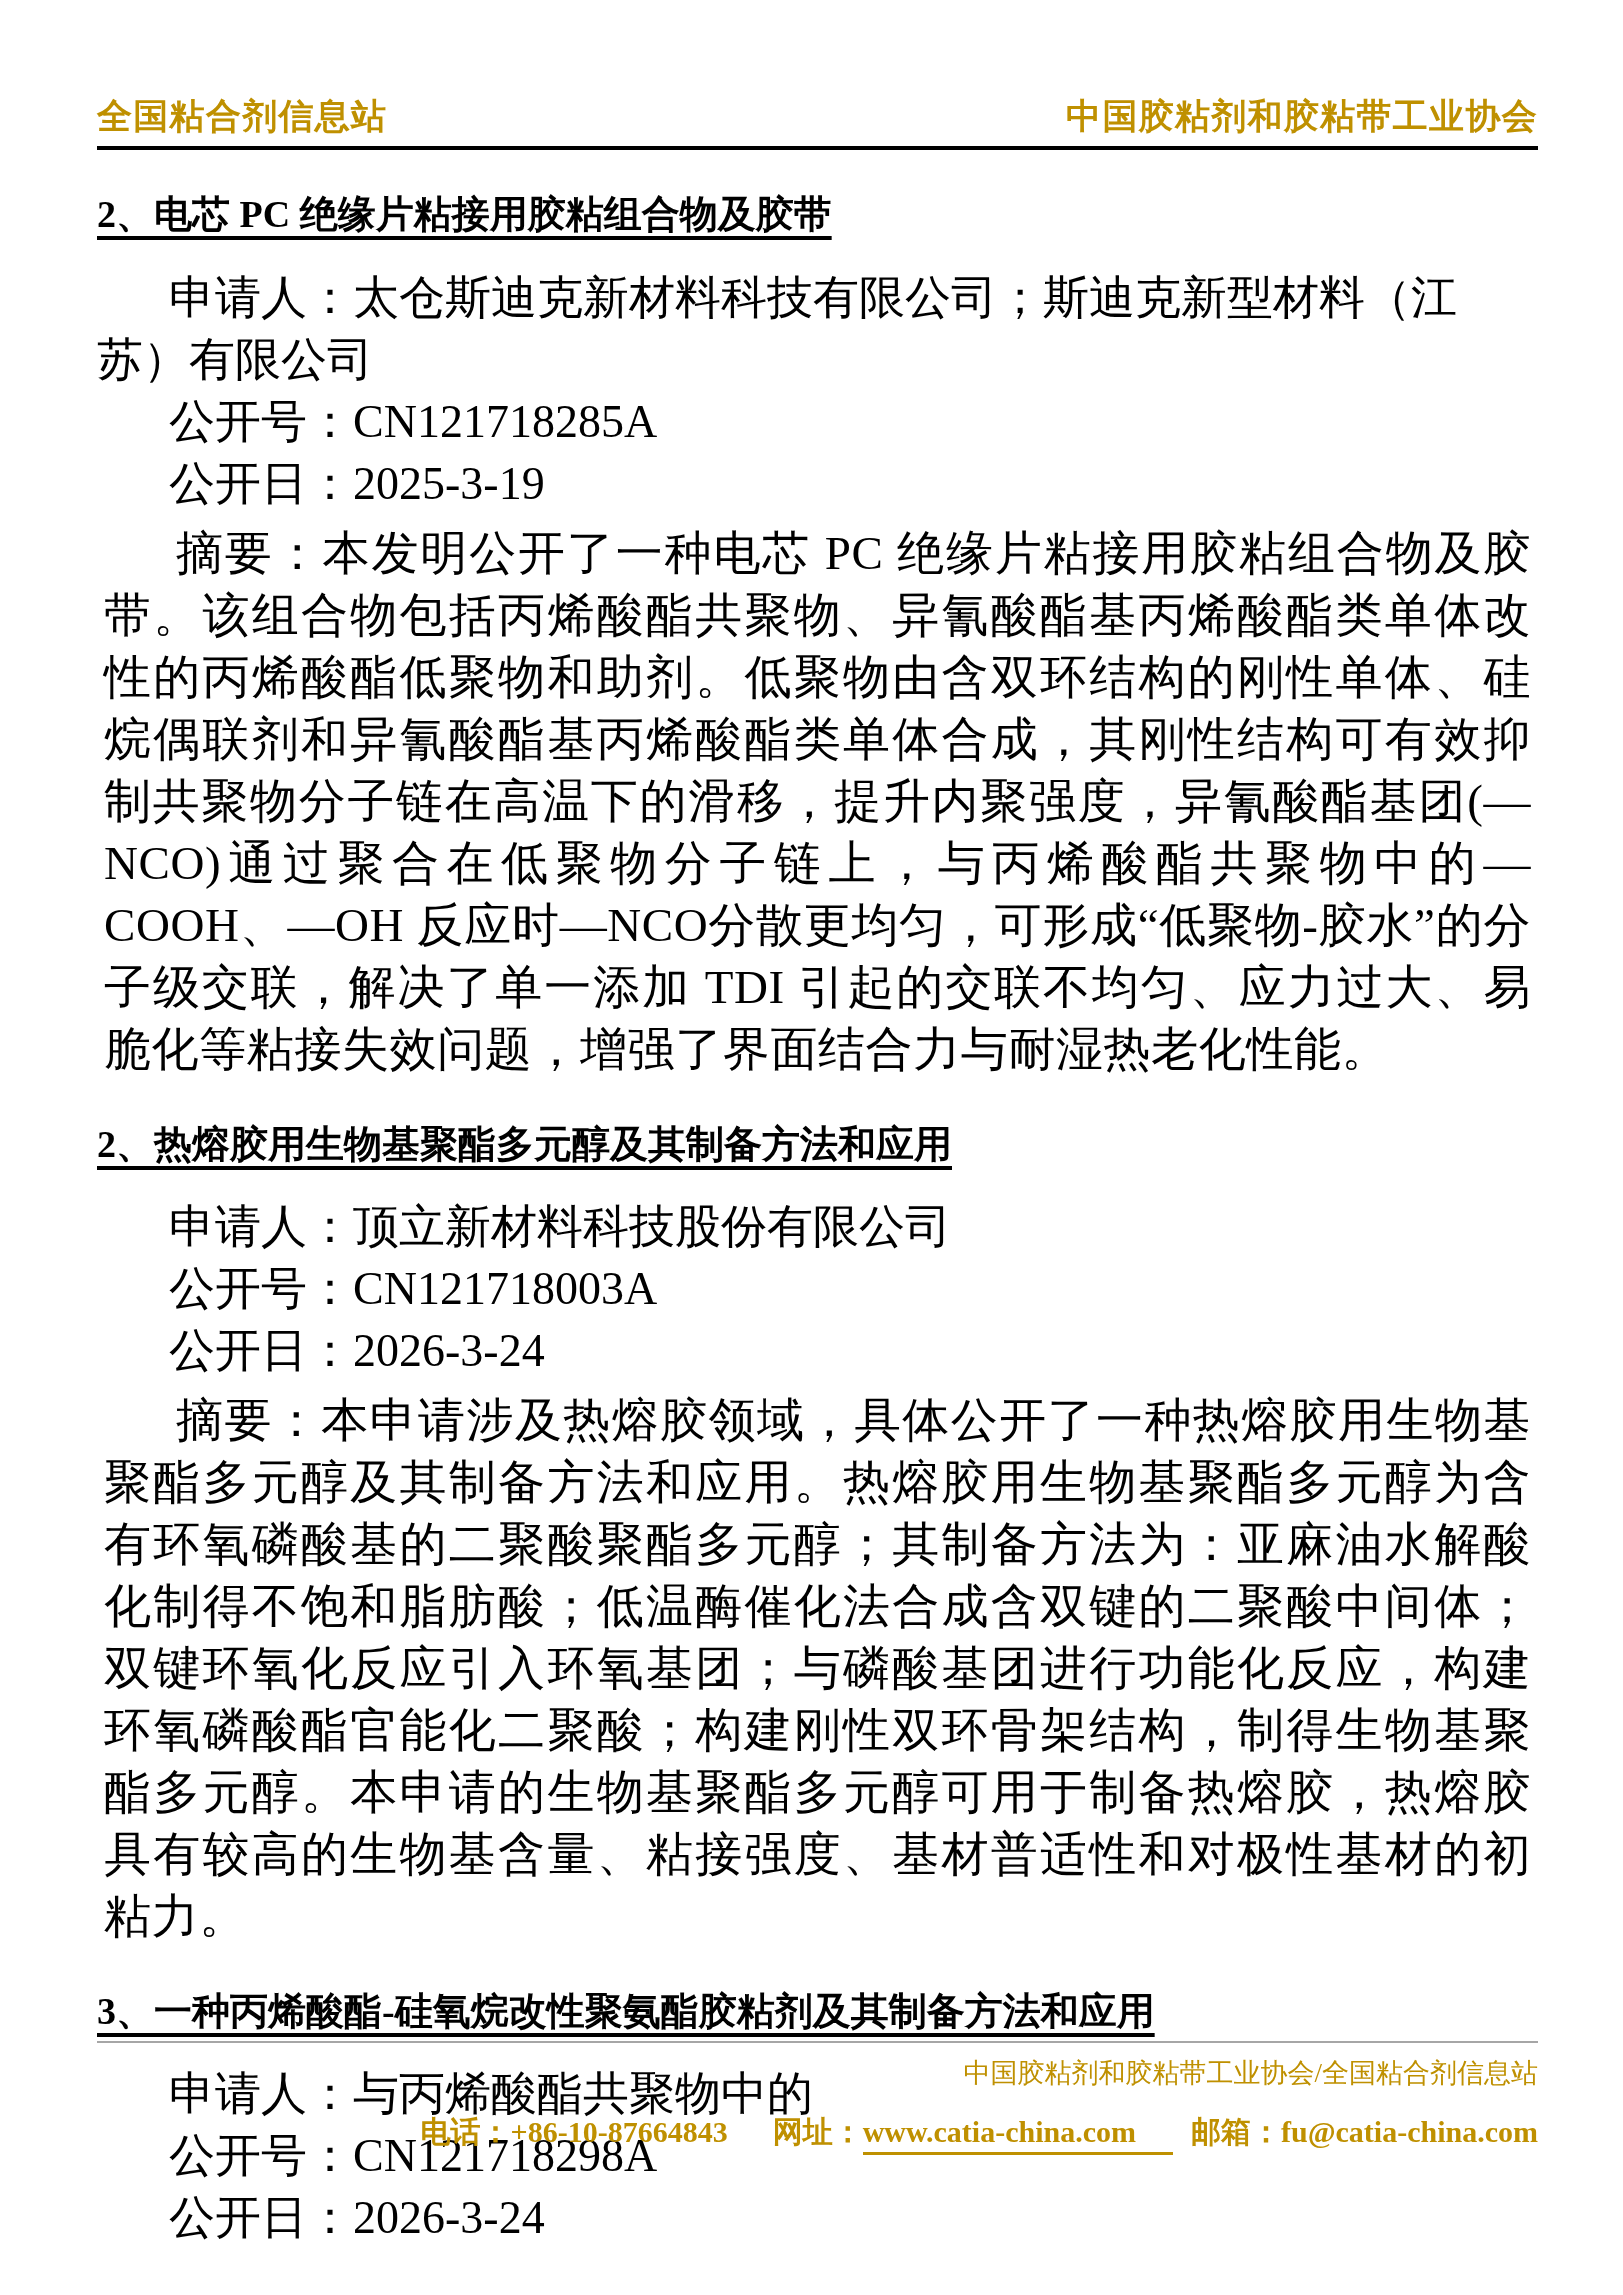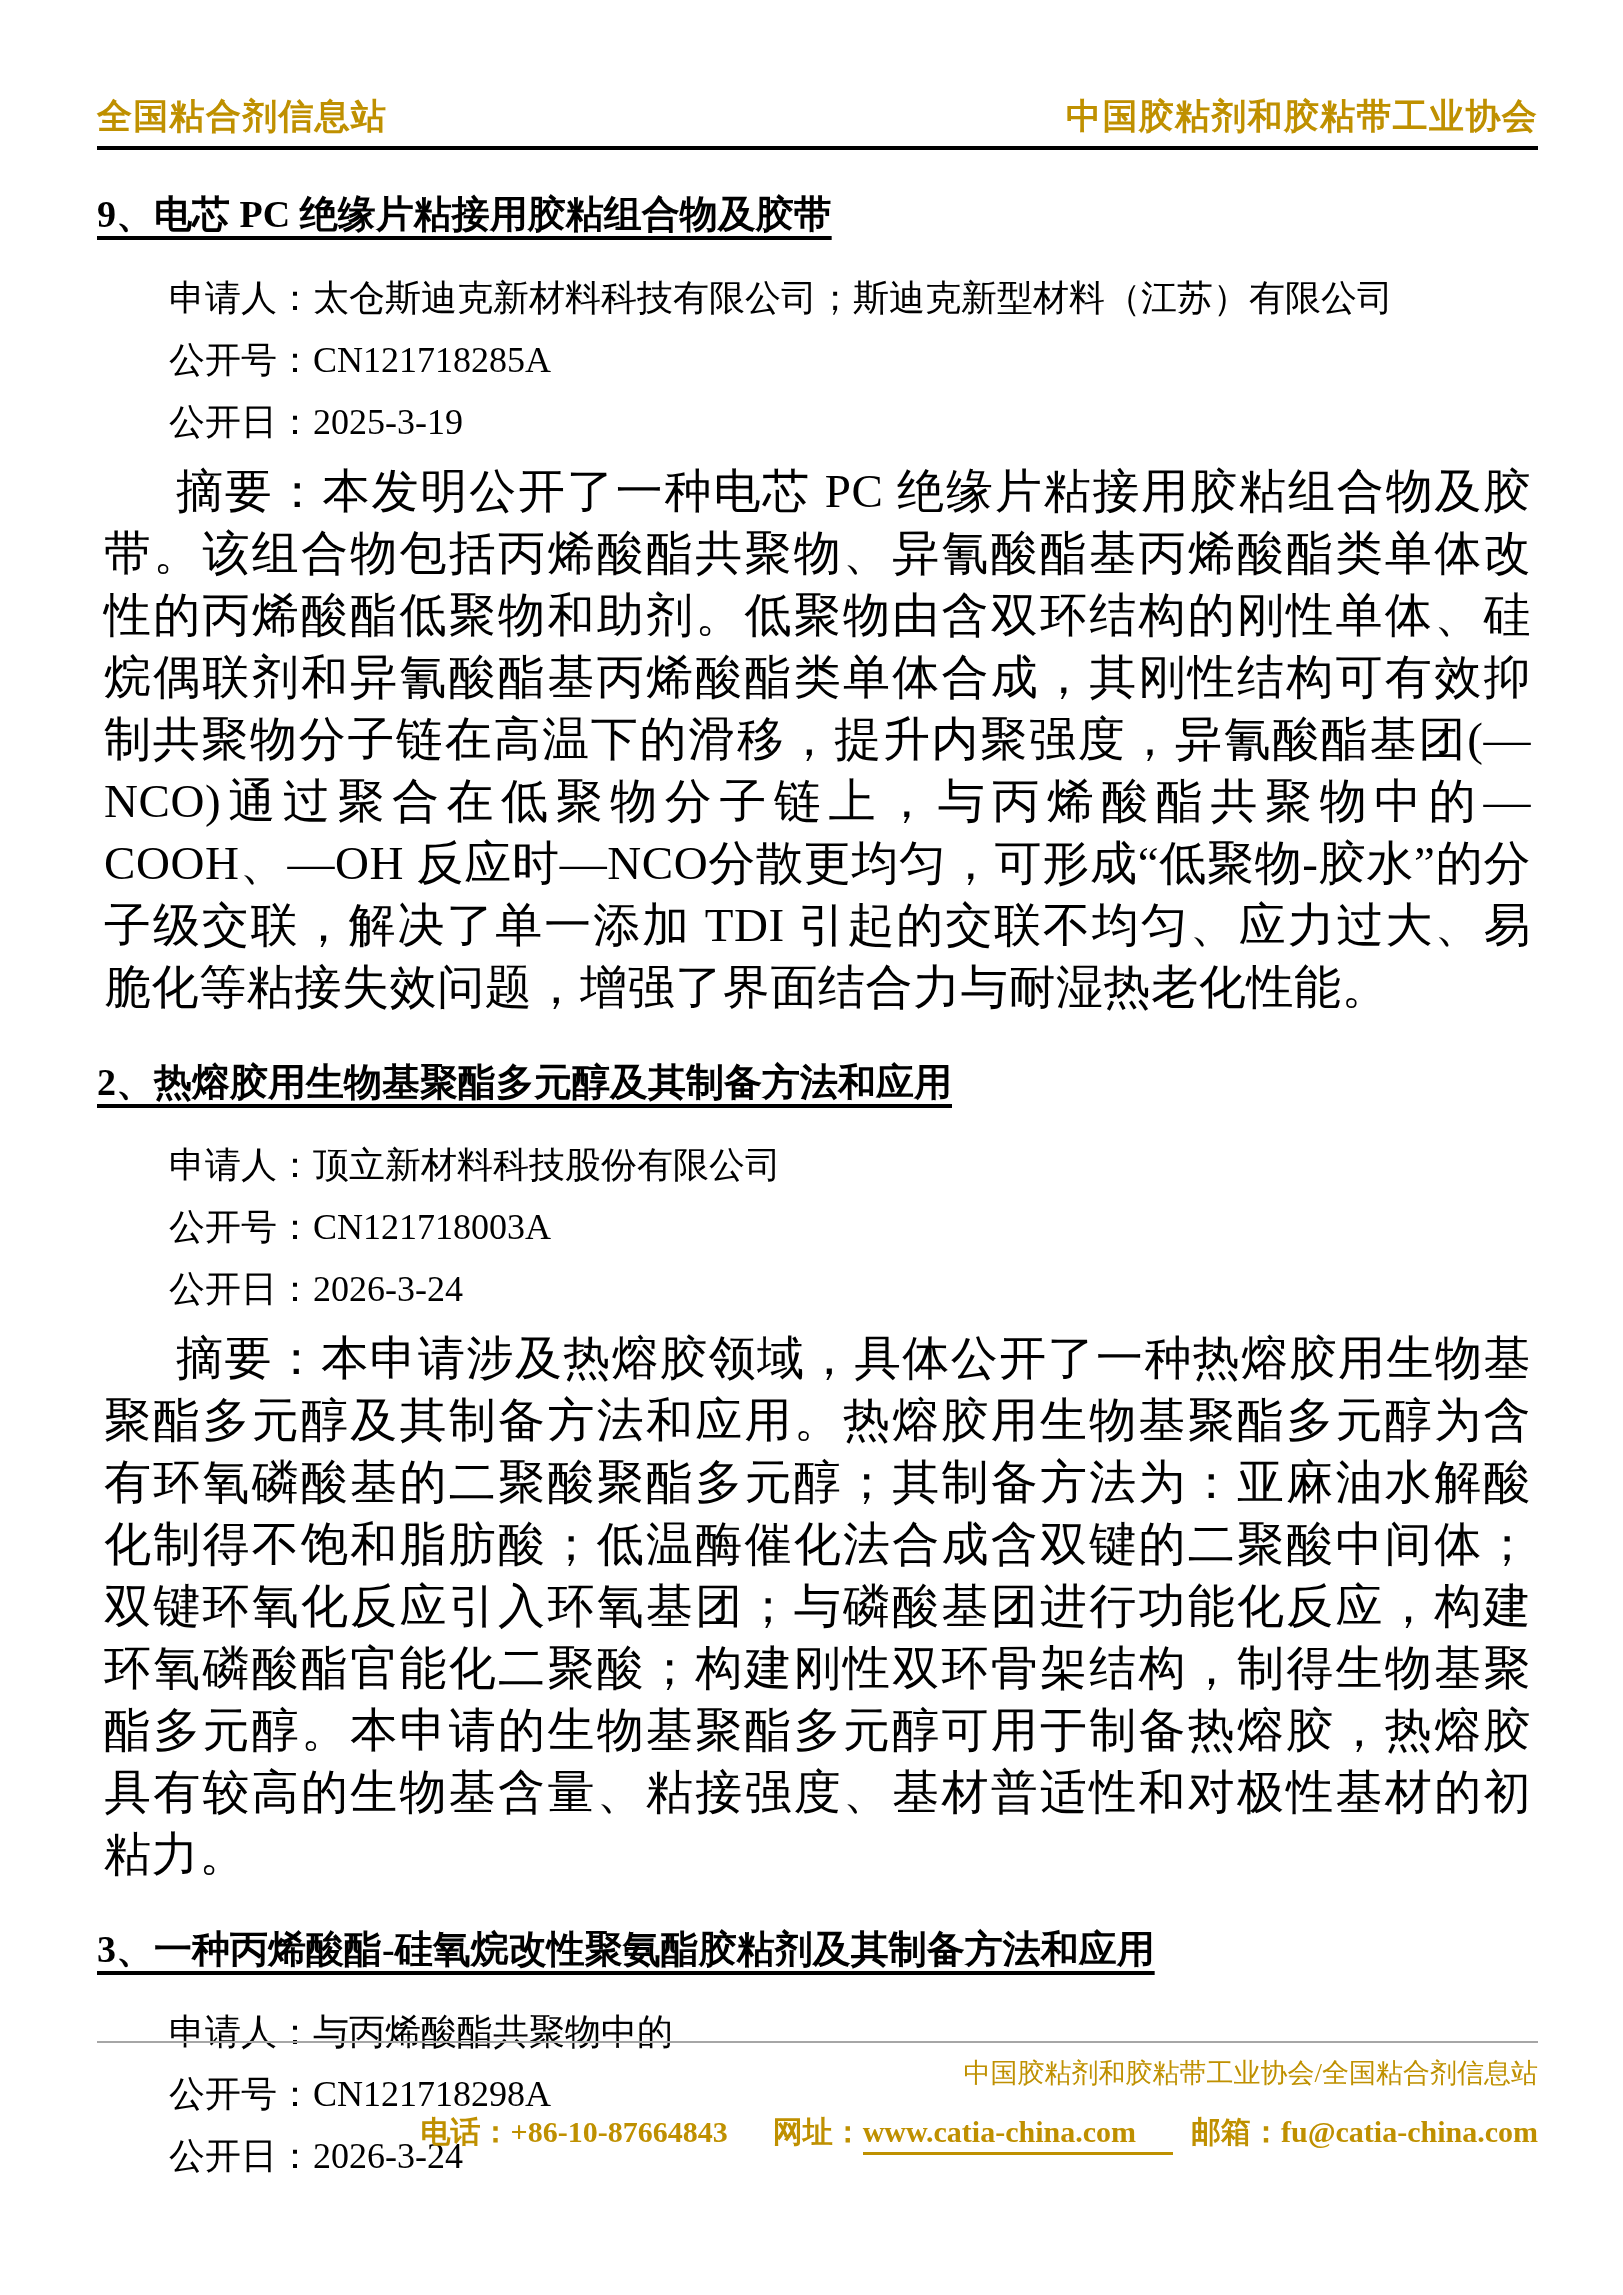--- a/index.html
+++ b/index.html
@@ -43,21 +43,21 @@
     font-size: 38px;
     font-weight: bold;
     margin: 0 0 26px 0;
     text-decoration: underline;
     text-decoration-thickness: 3.9px;
     text-underline-offset: 9px;
     line-height: 1.35;
   }
   .field {
     margin: 0;
-    font-size: 36px;
+    font-size: 46px;
     line-height: 62px;
     text-indent: 72px;
   }
   .abstract {
     margin: 7px;
     font-size: 47px;
     line-height: 62px;
     text-indent: 72px;
     text-align: justify;
     letter-spacing: 0.6px;
@@ -98,21 +98,21 @@
 <body>
 
 <div class="page">
 
   <div class="doc-header">
     <span class="hdr-text">全国粘合剂信息站</span>
     <span class="hdr-text">中国胶粘剂和胶粘带工业协会</span>
   </div>
 
   <div class="entry">
-    <h2 class="entry-title">9、电芯 PC 绝缘片粘接用胶粘组合物及胶带</h2>
+    <h2 class="entry-title">2、电芯 PC 绝缘片粘接用胶粘组合物及胶带</h2>
     <p class="field"><span>申请人：</span><span>太仓斯迪克新材料科技有限公司；斯迪克新型材料（江苏）有限公司</span></p>
     <p class="field"><span>公开号：</span><span>CN121718285A</span></p>
     <p class="field"><span>公开日：</span><span>2025-3-19</span></p>
     <p class="abstract"><span>摘要：</span><span>本发明公开了一种电芯 PC 绝缘片粘接用胶粘组合物及胶带。该组合物包括丙烯酸酯共聚物、异氰酸酯基丙烯酸酯类单体改性的丙烯酸酯低聚物和助剂。低聚物由含双环结构的刚性单体、硅烷偶联剂和异氰酸酯基丙烯酸酯类单体合成，其刚性结构可有效抑制共聚物分子链在高温下的滑移，提升内聚强度，异氰酸酯基团(—NCO)通过聚合在低聚物分子链上，与丙烯酸酯共聚物中的—COOH、—OH 反应时—NCO分散更均匀，可形成“低聚物-胶水”的分子级交联，解决了单一添加 TDI 引起的交联不均匀、应力过大、易脆化等粘接失效问题，增强了界面结合力与耐湿热老化性能。</span></p>
   </div>
 
   <div class="entry">
     <h2 class="entry-title">2、热熔胶用生物基聚酯多元醇及其制备方法和应用</h2>
     <p class="field"><span>申请人：</span><span>顶立新材料科技股份有限公司</span></p>
     <p class="field"><span>公开号：</span><span>CN121718003A</span></p>

